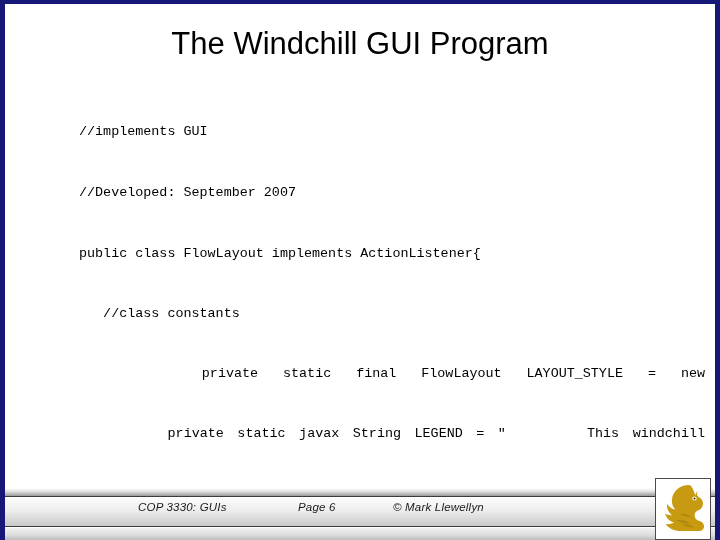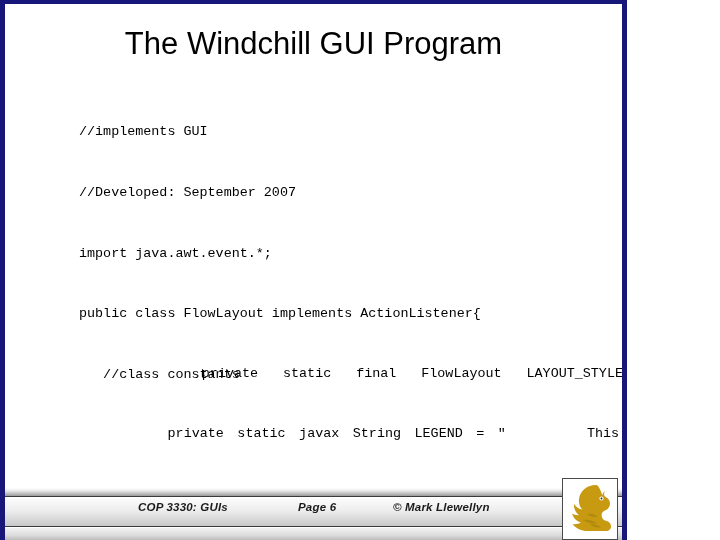--- a/index.html
+++ b/index.html
@@ -10,21 +10,21 @@
   body {
     width: 720px;
     height: 540px;
     overflow: hidden;
     font-family: "Liberation Sans", sans-serif;
   }
 
   
   .slide {
     position: relative;
-    width: 627px;
+    width: 720px;
     height: 540px;
     box-sizing: border-box;
     background: #ffffff;
     border-left: 5px solid #17177a;
     border-right: 5px solid #17177a;
     border-top: 4px solid #17177a;
     border-bottom: 0;
     overflow: hidden;
   }
 
@@ -122,21 +122,21 @@
     left: 0; right: 0;
     top: 44px;
     bottom: 0;
     background: linear-gradient(to bottom, #f2f2f2 0%, #dcdcdc 60%, #bdbdbd 100%);
   }
   .footer-text {
     position: absolute;
     top: 17px;
     font-family: "Liberation Sans", sans-serif;
     font-size: 11.5px;
-    font-weight: bold;
+    font-weight: normal;
     font-style: italic;
     color: #1a1a1a;
     white-space: nowrap;
     letter-spacing: 0.2px;
   }
   #footer-course { left: 133px; }
   #footer-page   { left: 293px; }
   #footer-copy   { left: 388px; }
 
   
@@ -161,21 +161,20 @@
 </head>
 <body>
 
 <div class="slide">
 
   <div class="title">The Windchill GUI Program</div>
 
   <div class="code-block">
     <div class="code-line">//implements GUI</div>
     <div class="code-line">//Developed: September 2007</div>
-    <div class="code-line">import java.awt.event.*;</div>
     <div class="code-line">public class FlowLayout implements ActionListener{</div>
     <div class="code-line">   //class constants</div>
     
     
     
     
   </div>
 
   <div class="code-para" id="layout-para">
     <span class="jline">   private static final FlowLayout LAYOUT_STYLE = new</span>

